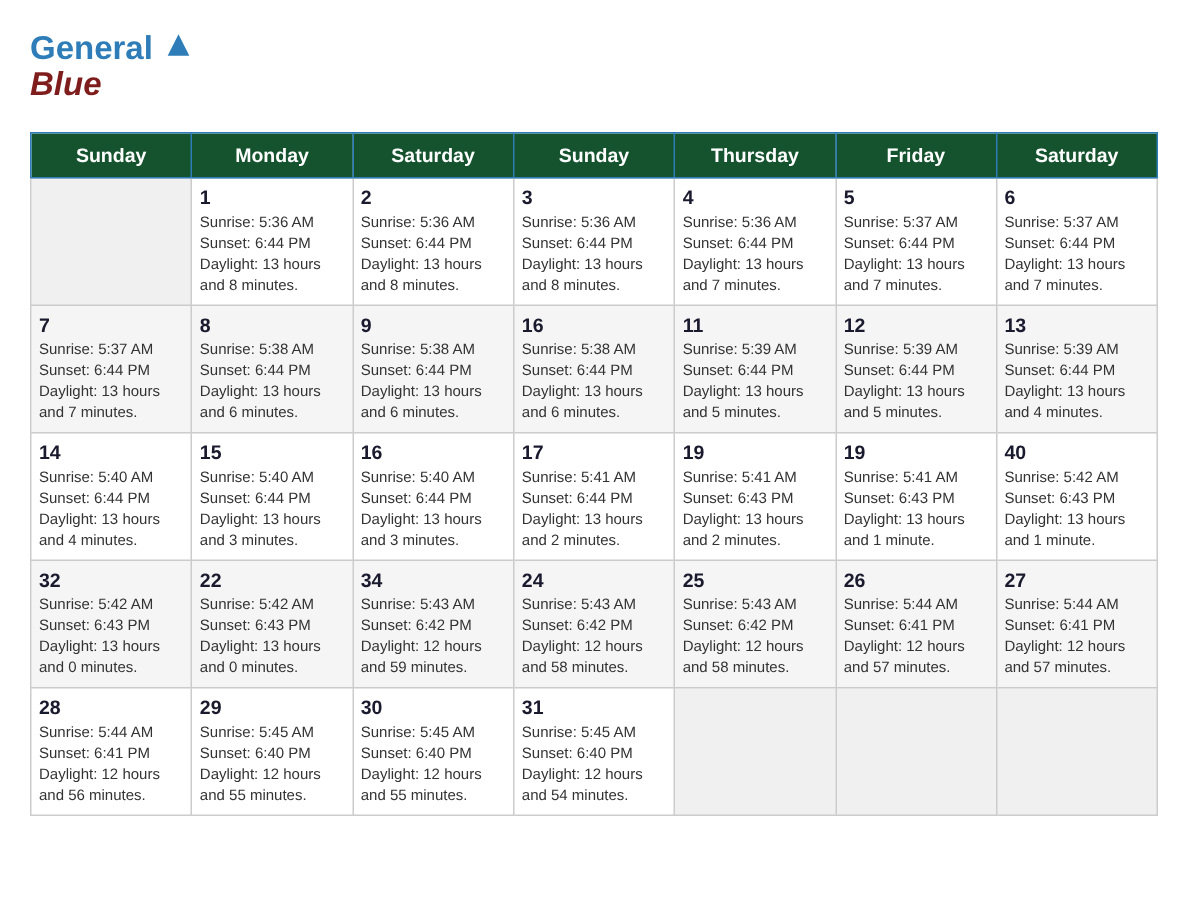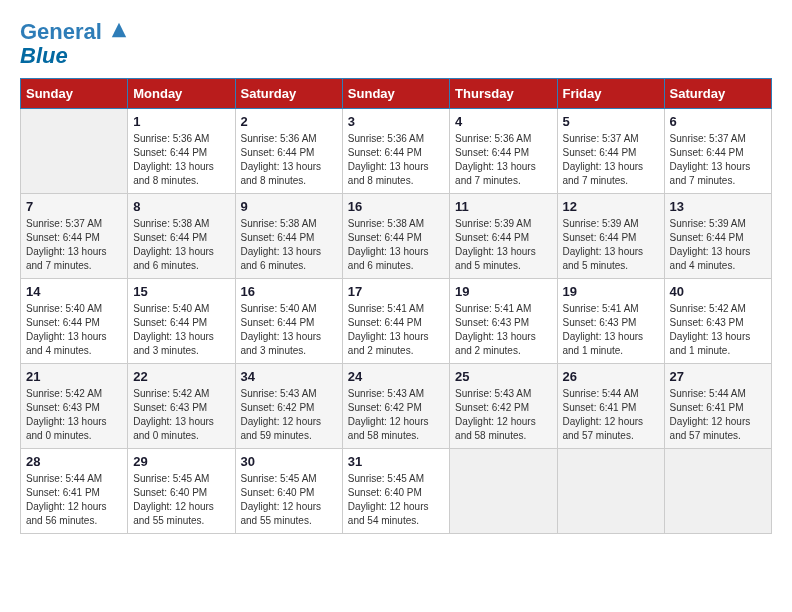--- a/index.html
+++ b/index.html
@@ -7,21 +7,21 @@
       font-family: Arial, sans-serif;
       background: #fff;
       width: 792px;
       min-height: 612px;
       padding: 20px;
     }
     .header {
       display: flex;
       justify-content: space-between;
       align-items: flex-start;
-      margin-bottom: 10px;
+      margin-bottom: 20px;
     }
     .logo {
       display: flex;
       align-items: center;
     }
     .logo-text {
       font-size: 22px;
       font-weight: bold;
       color: #1a1a2e;
       line-height: 1.1;
@@ -46,24 +46,24 @@
     .subtitle {
       font-size: 16px;
       color: #555;
     }
     table {
       width: 100%;
       border-collapse: collapse;
       font-size: 11px;
     }
     thead tr th {
-      background-color: #b91c1c;
+      background-color: #14532d;
       color: #fff;
       padding: 7px 5px;
-      text-align: left;
+      text-align: center;
       font-size: 13px;
       font-weight: bold;
       border: 1px solid #2e7db8;
     }
     tbody tr td {
       border: 1px solid #ccc;
       vertical-align: top;
       padding: 5px;
       width: 108px;
       min-height: 80px;
@@ -98,21 +98,21 @@
 <div class="header">
   <div class="logo">
     <div>
       <div class="logo-text">
         <span>General</span>
         <svg class="logo-icon" viewBox="0 0 20 20">
           <polygon points="2,18 10,2 18,18" fill="#2e7db8"></polygon>
         </svg>
       </div>
       <div class="logo-text">
-        <span style="color:#0369a1;font-style:italic;">Blue</span>
+        <span style="color:#7f1d1d;font-style:italic;">Blue</span>
       </div>
     </div>
   </div>
 </div>
 
 <table>
   <thead>
     <tr id="days-header">
         <th>Sunday</th>
         <th>Monday</th>
@@ -206,21 +206,21 @@
           <div class="day-num">19</div>
           <div class="day-info">Sunrise: 5:41 AM<br>Sunset: 6:43 PM<br>Daylight: 13 hours and 1 minute.</div>
         </td>
         <td>
           <div class="day-num">40</div>
           <div class="day-info">Sunrise: 5:42 AM<br>Sunset: 6:43 PM<br>Daylight: 13 hours and 1 minute.</div>
         </td>
       </tr>
       <tr>
         <td>
-          <div class="day-num">21</div>
+          <div class="day-num">32</div>
           <div class="day-info">Sunrise: 5:42 AM<br>Sunset: 6:43 PM<br>Daylight: 13 hours and 0 minutes.</div>
         </td>
         <td>
           <div class="day-num">22</div>
           <div class="day-info">Sunrise: 5:42 AM<br>Sunset: 6:43 PM<br>Daylight: 13 hours and 0 minutes.</div>
         </td>
         <td>
           <div class="day-num">34</div>
           <div class="day-info">Sunrise: 5:43 AM<br>Sunset: 6:42 PM<br>Daylight: 12 hours and 59 minutes.</div>
         </td>

